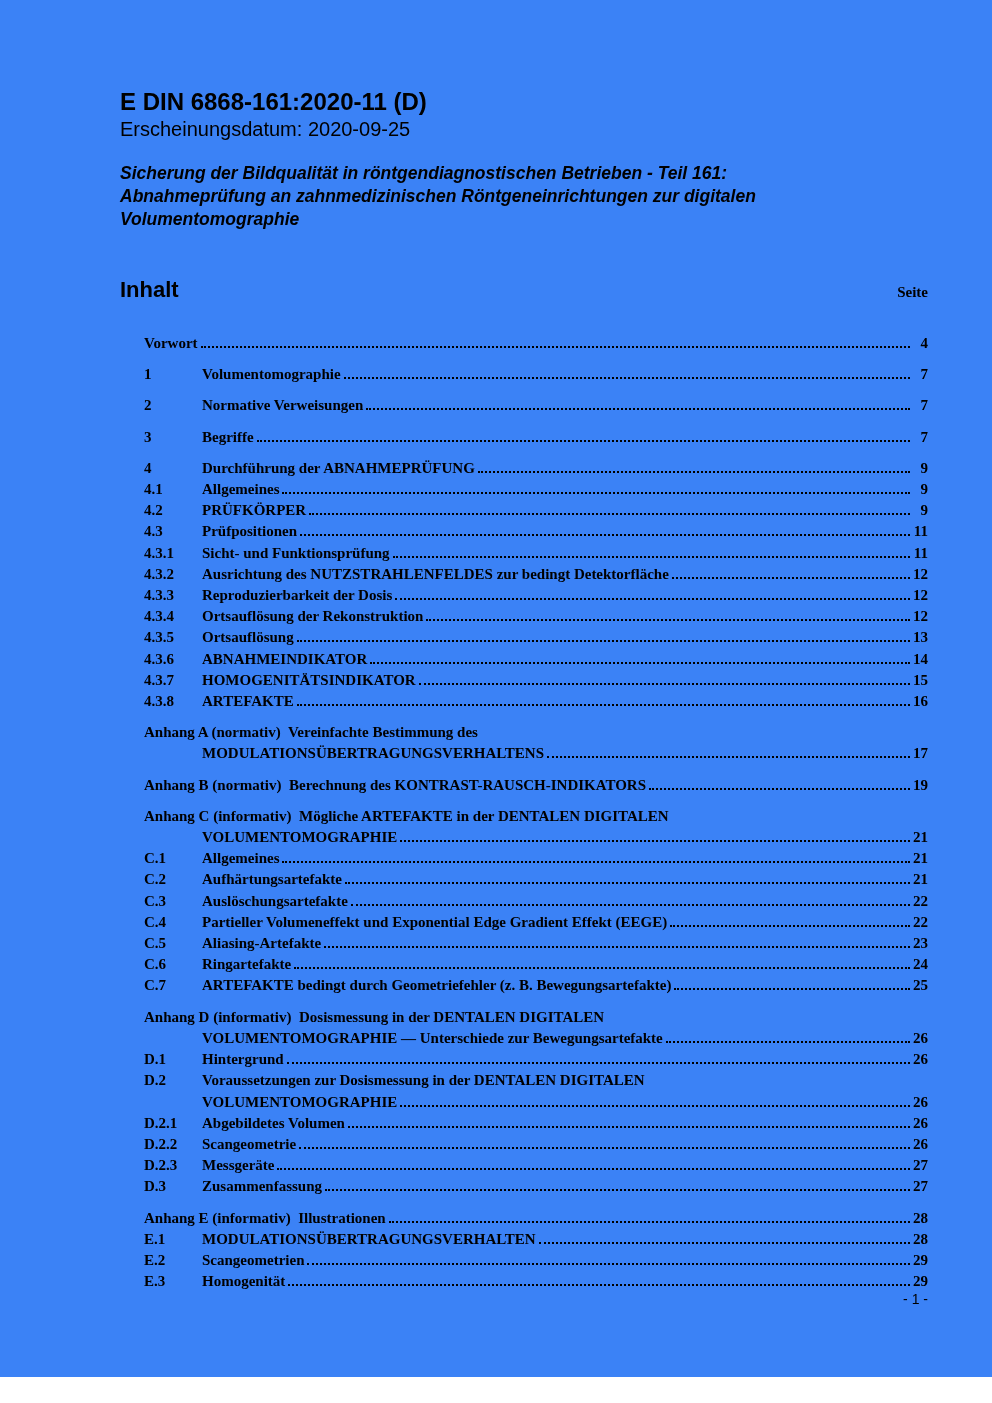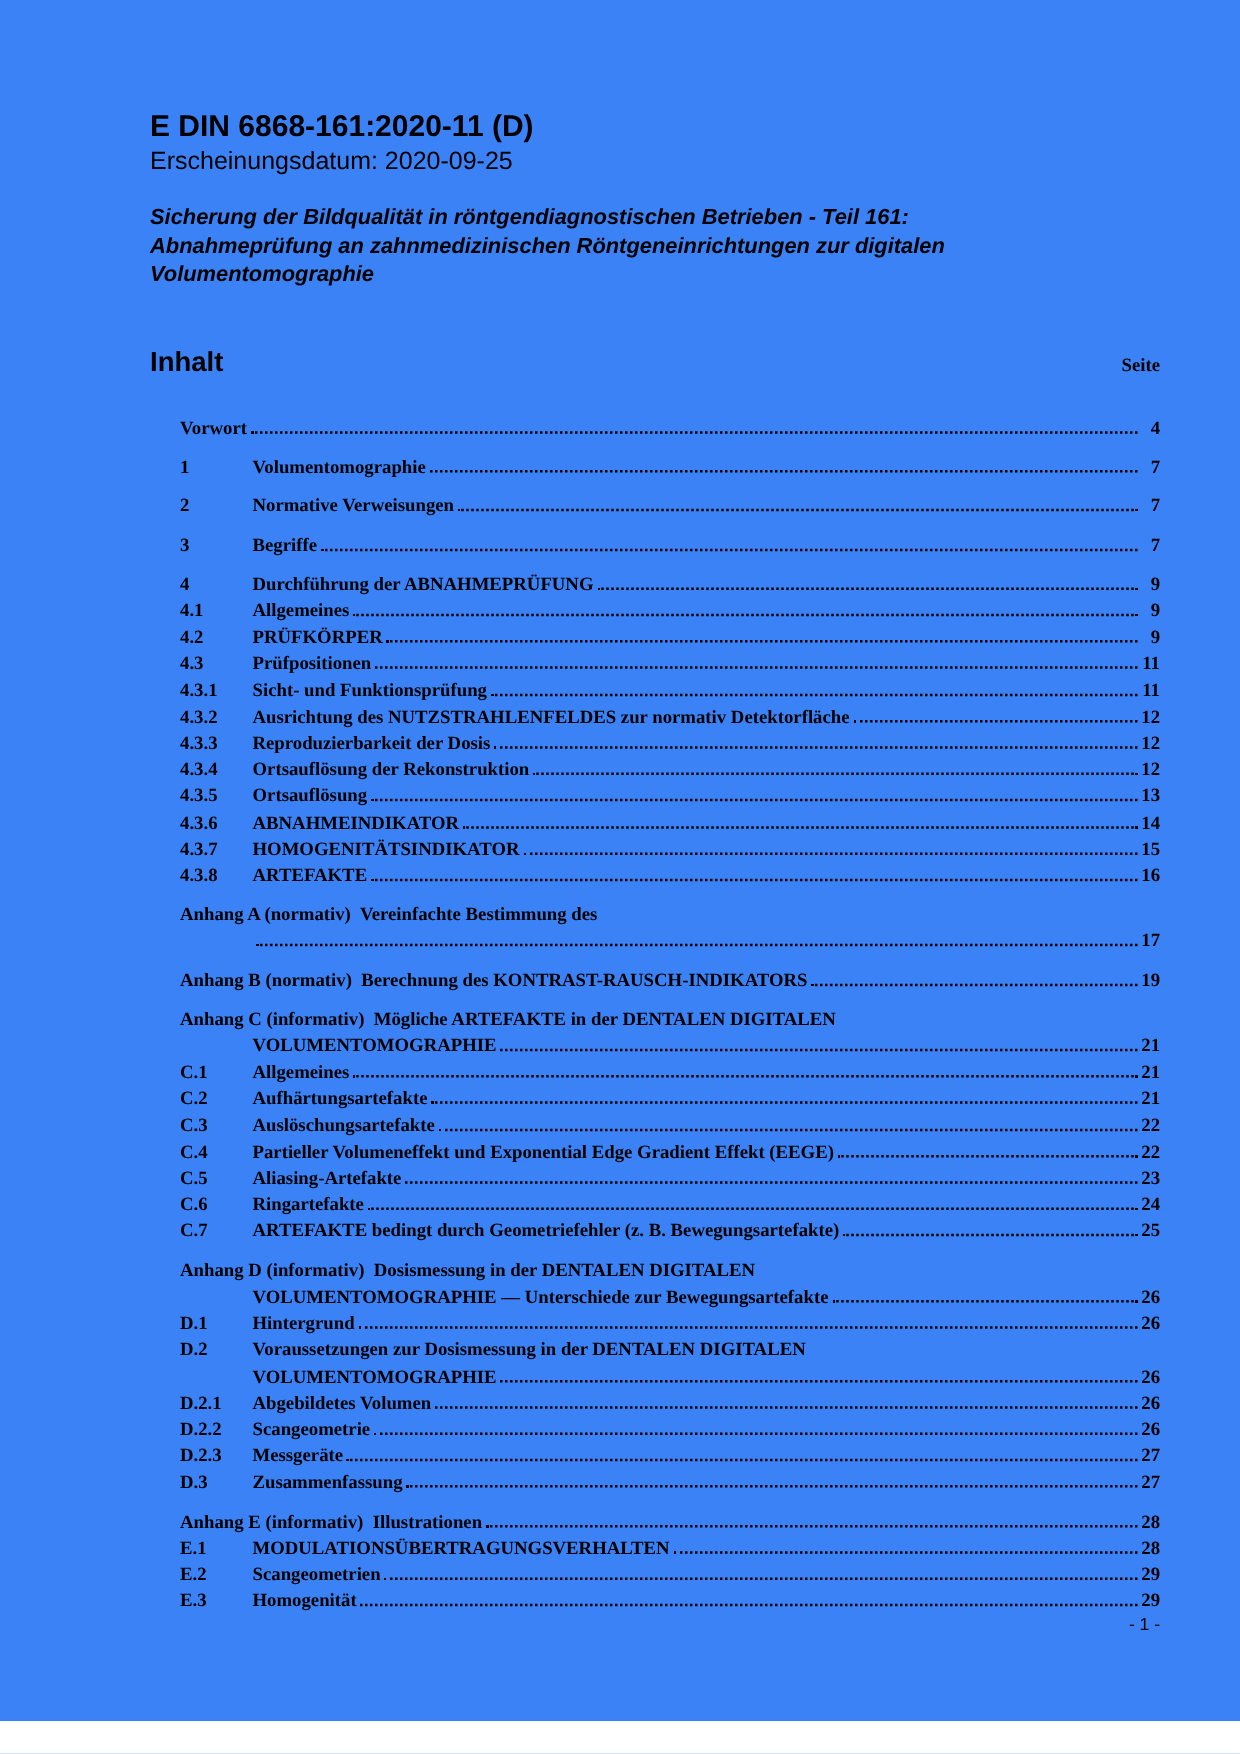--- a/index.html
+++ b/index.html
@@ -175,21 +175,21 @@
           <div class="toc-line">
             <span class="toc-num">4.3.1</span>
             <span class="toc-text">Sicht- und Funktionsprüfung</span>
             <span class="dots"></span>
             <span class="toc-page">11</span>
           </div>
         </div>
         <div class="toc-entry">
           <div class="toc-line">
             <span class="toc-num">4.3.2</span>
-            <span class="toc-text">Ausrichtung des NUTZSTRAHLENFELDES zur normativ Detektorfläche</span>
+            <span class="toc-text">Ausrichtung des NUTZSTRAHLENFELDES zur bedingt Detektorfläche</span>
             <span class="dots"></span>
             <span class="toc-page">12</span>
           </div>
         </div>
         <div class="toc-entry">
           <div class="toc-line">
             <span class="toc-num">4.3.3</span>
             <span class="toc-text">Reproduzierbarkeit der Dosis</span>
             <span class="dots"></span>
             <span class="toc-page">12</span>
@@ -234,20 +234,21 @@
             <span class="dots"></span>
             <span class="toc-page">16</span>
           </div>
         </div>
         <div class="toc-entry gap">
           <div class="toc-line">
             <span class="toc-text">Anhang A (normativ)  Vereinfachte Bestimmung des</span>
           </div>
           <div class="toc-line">
             <span class="toc-num"></span>
+            <span class="toc-text">MODULATIONSÜBERTRAGUNGSVERHALTENS</span>
             <span class="dots"></span>
             <span class="toc-page">17</span>
           </div>
         </div>
         <div class="toc-entry gap">
           <div class="toc-line">
             <span class="toc-text">Anhang B (normativ)  Berechnung des KONTRAST-RAUSCH-INDIKATORS</span>
             <span class="dots"></span>
             <span class="toc-page">19</span>
           </div>

